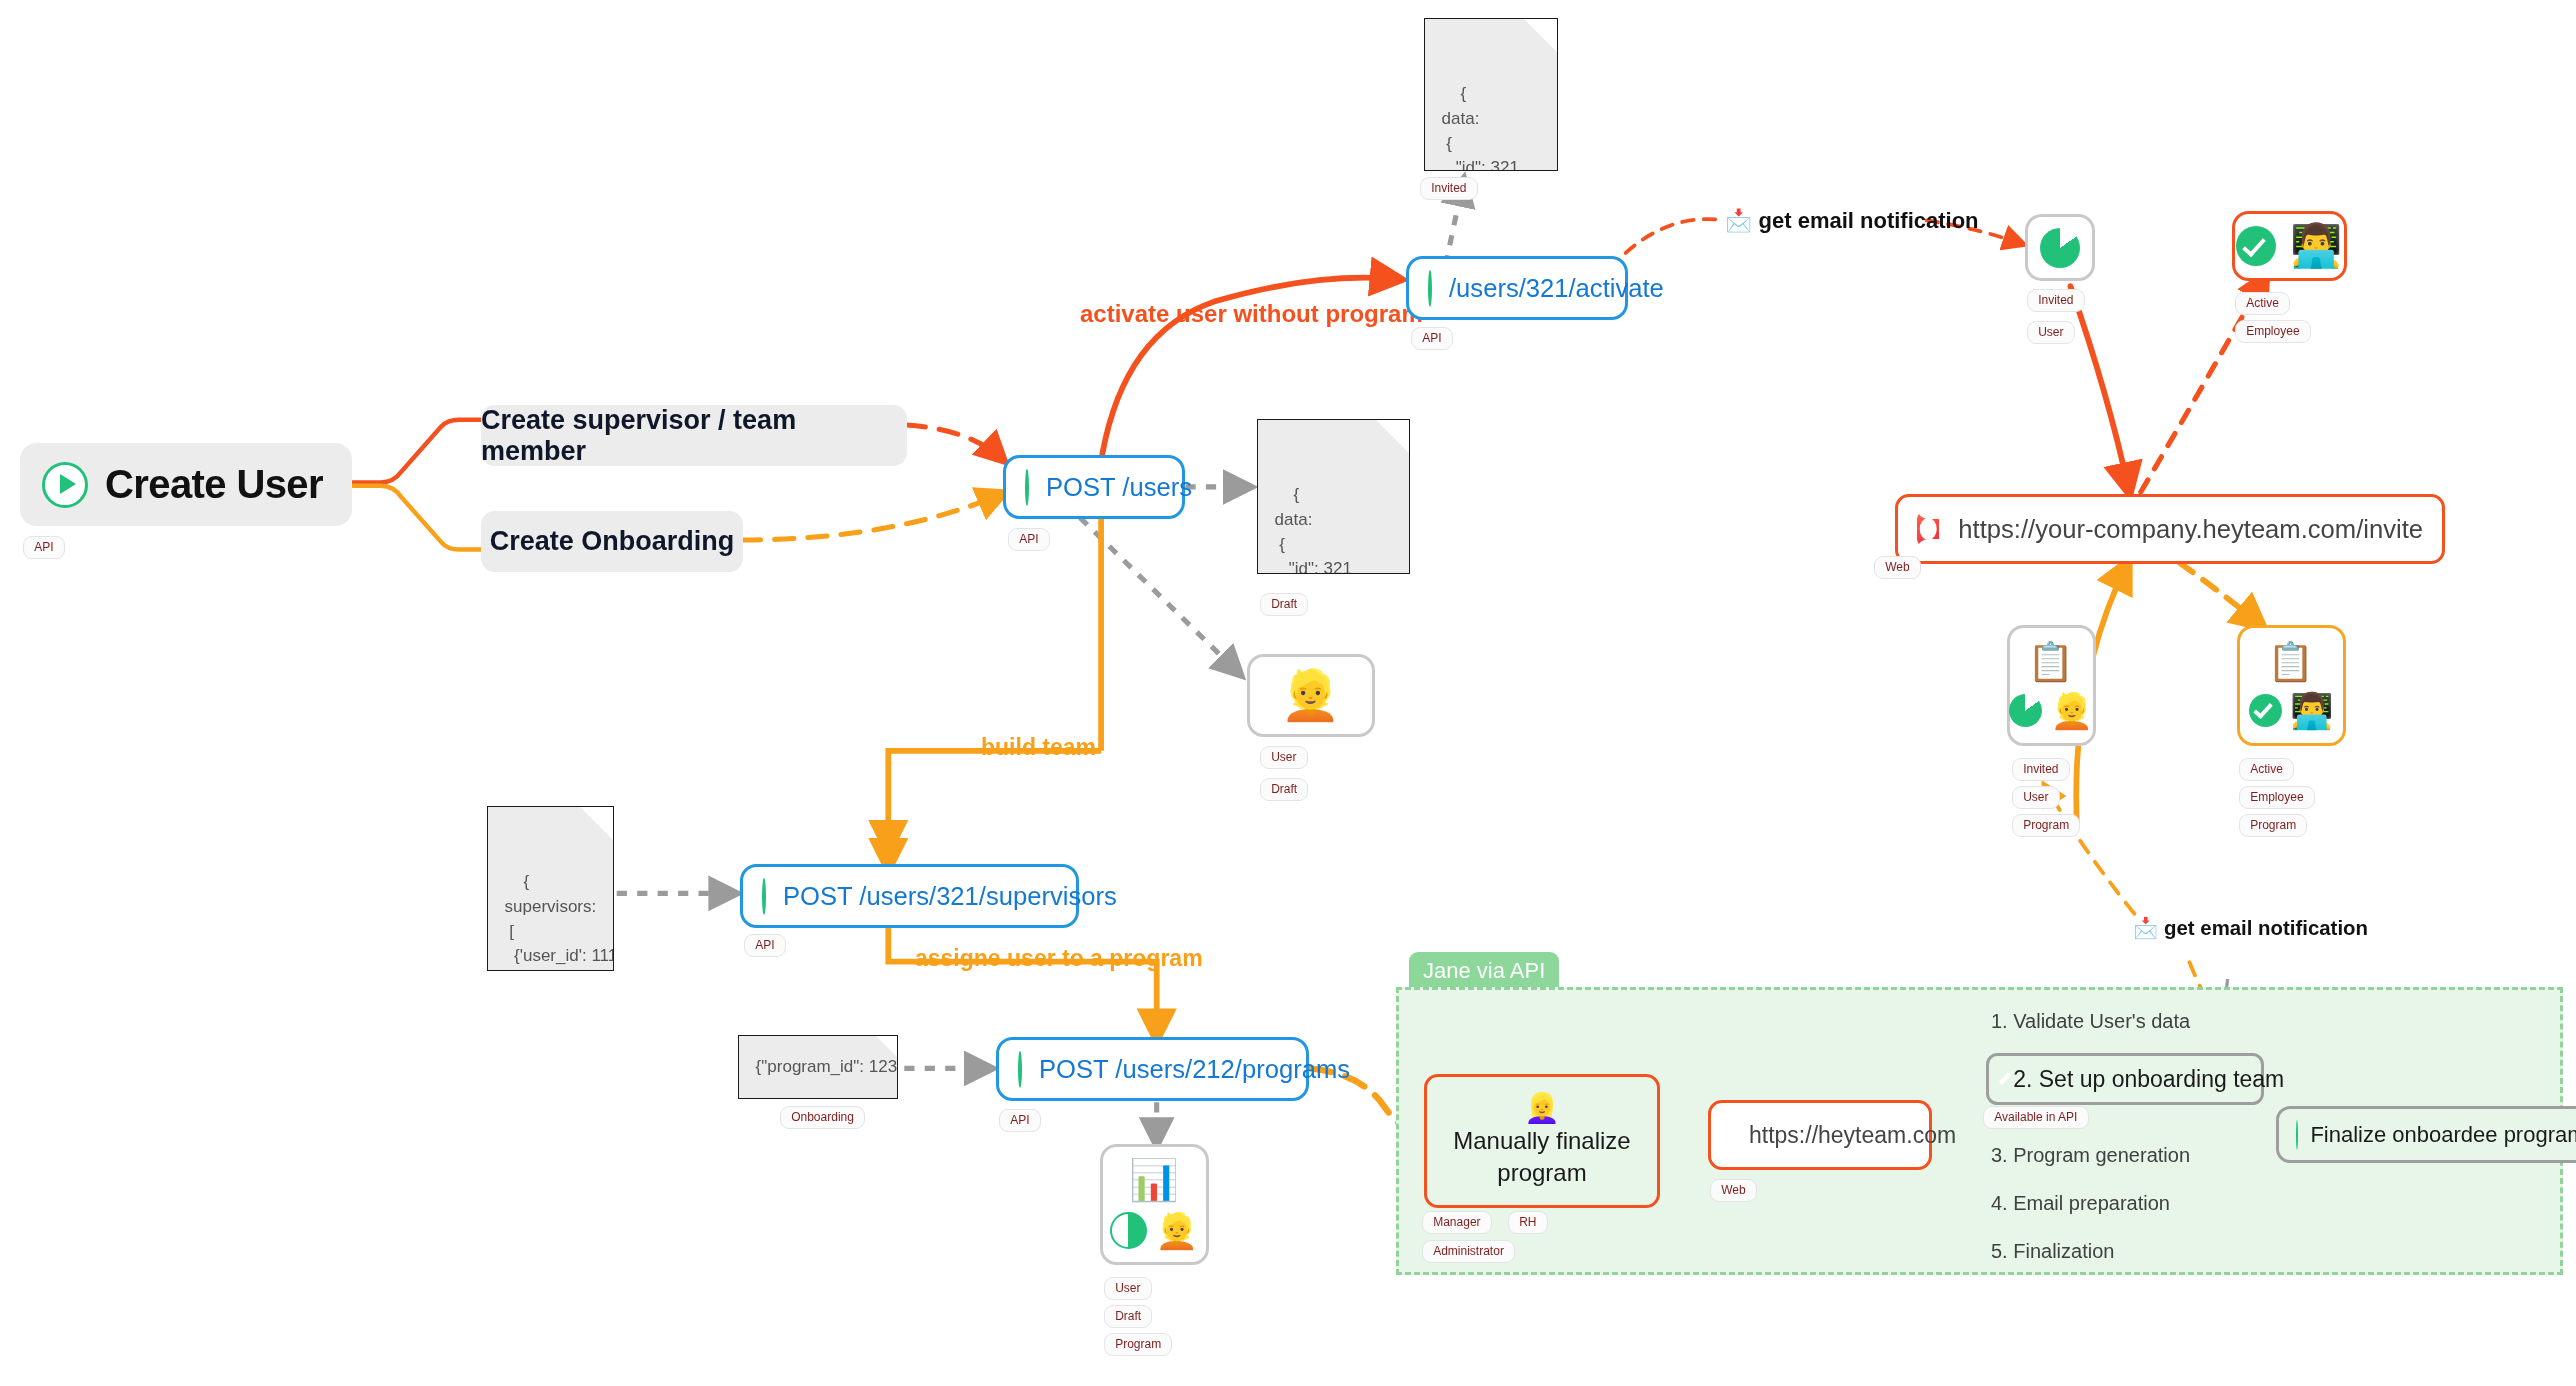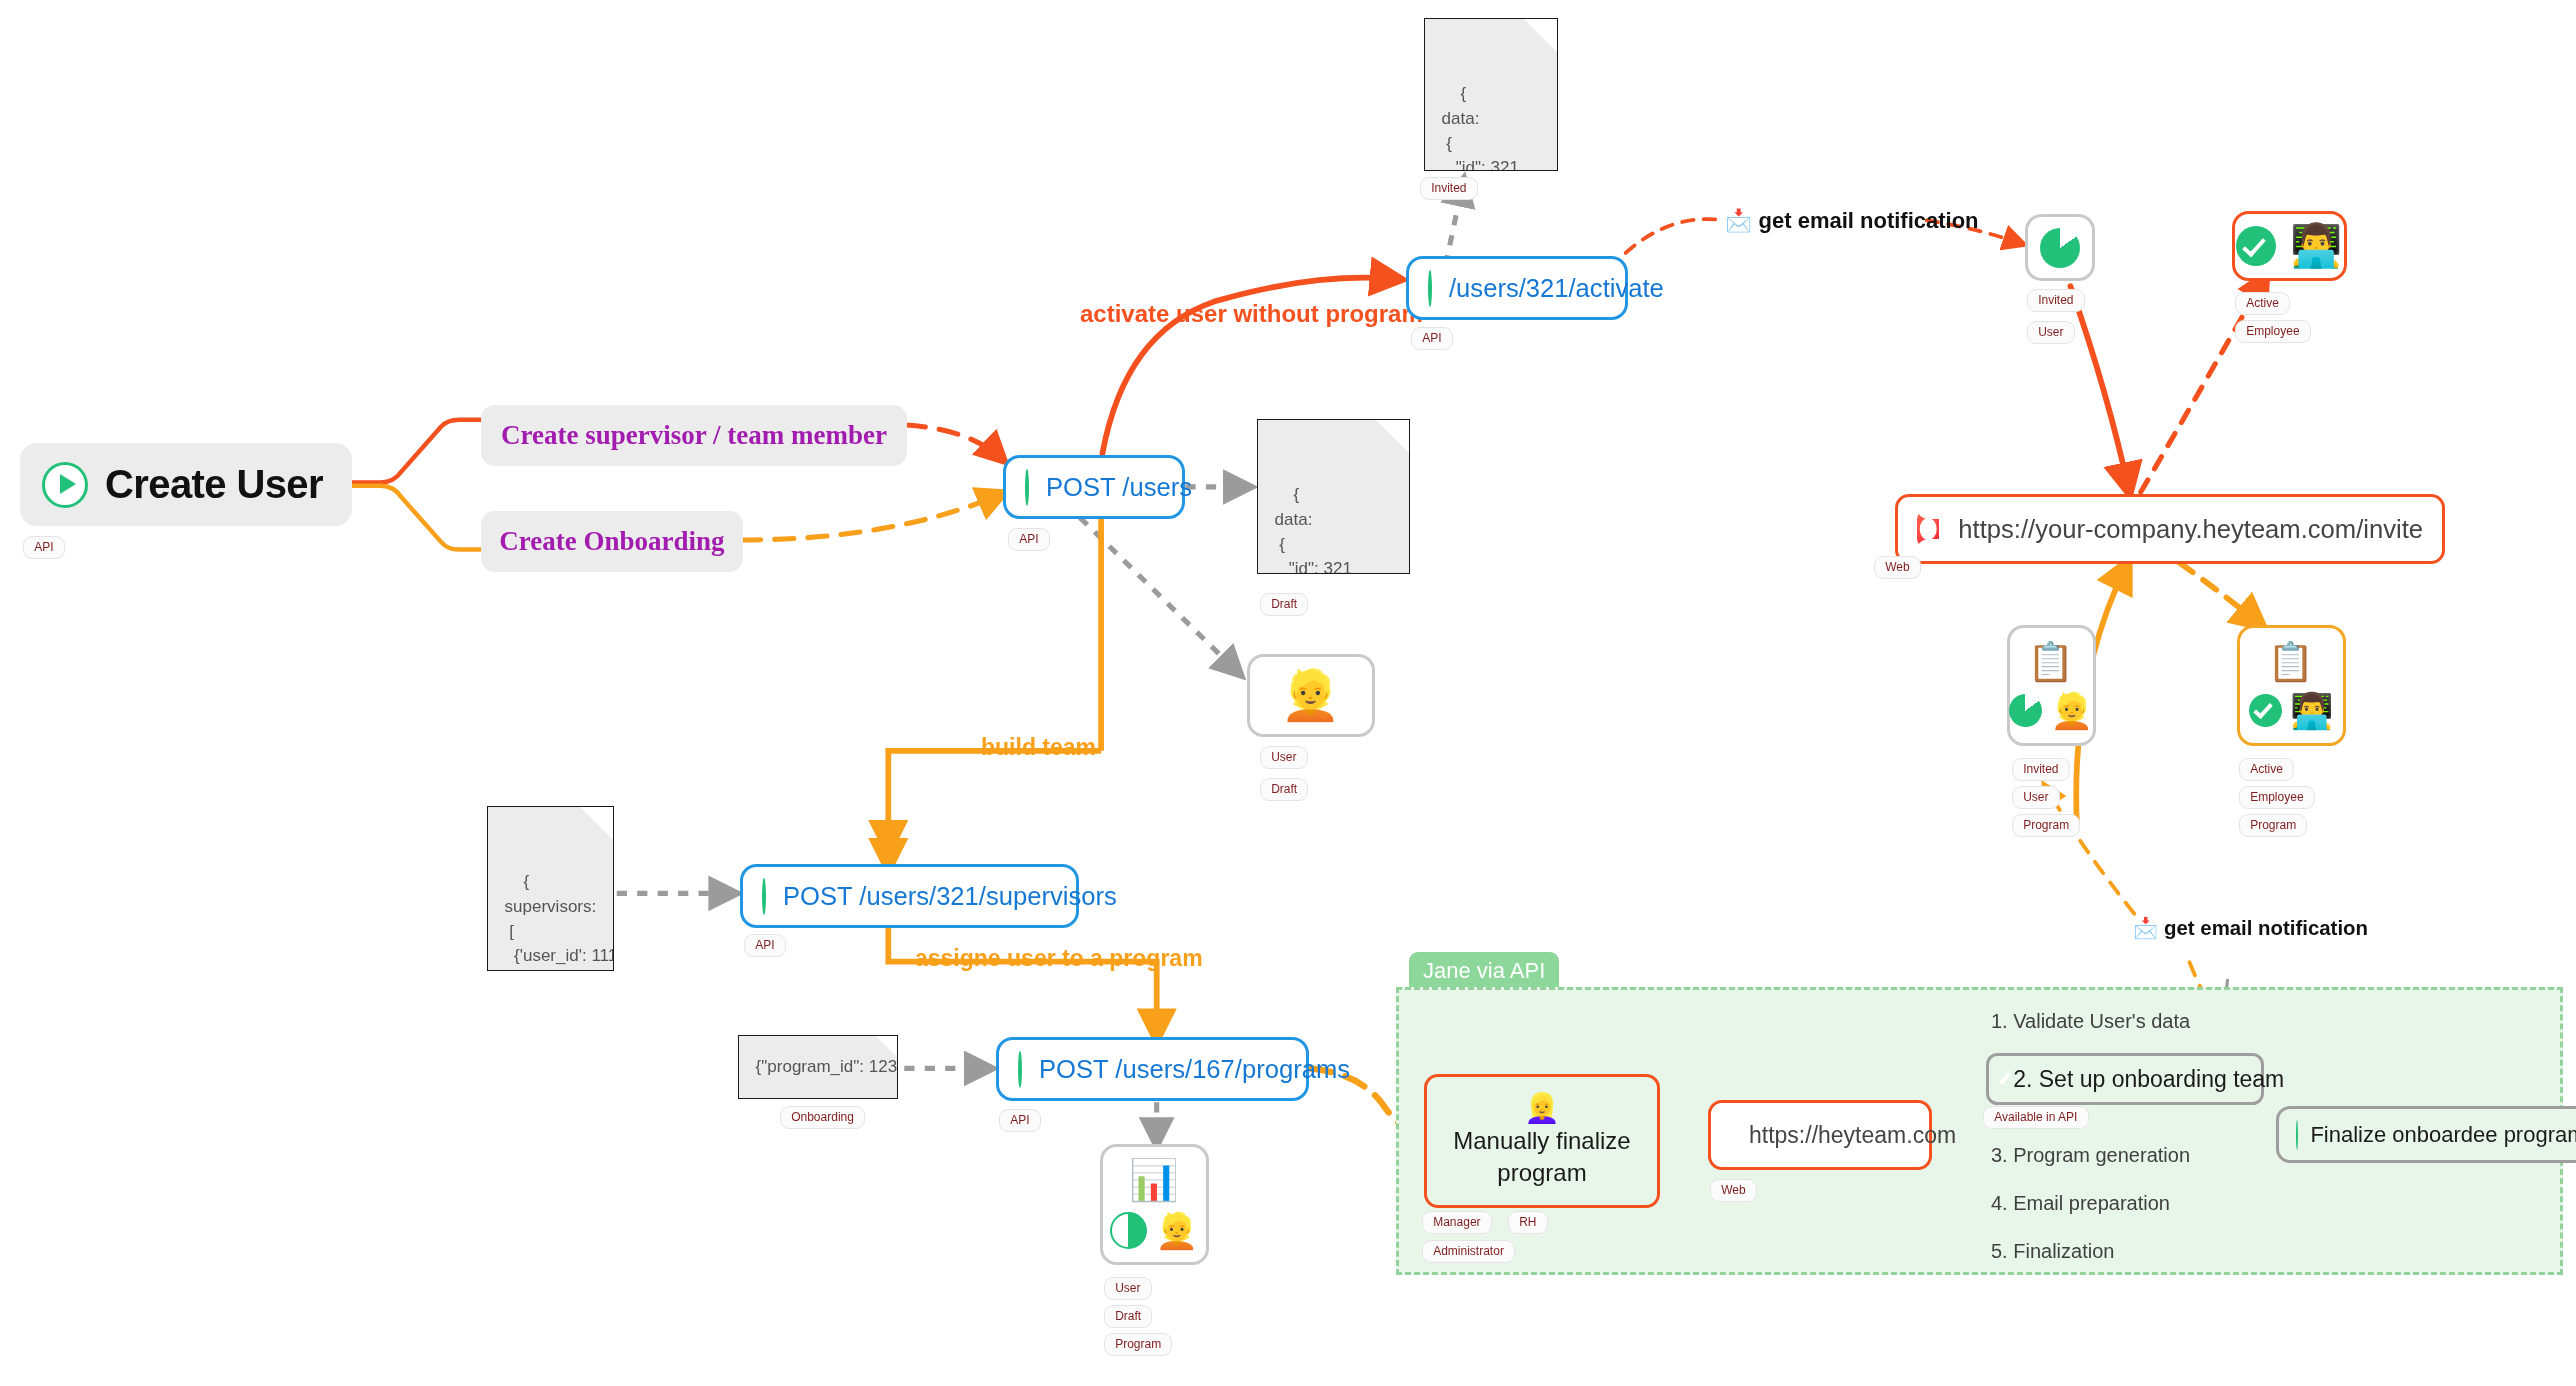--- a/index.html
+++ b/index.html
@@ -10,21 +10,21 @@
   }
   #stage{position:absolute;left:0;top:0;width:2576px;height:1386px;}
   svg.edges{position:absolute;left:0;top:0;width:2576px;height:1386px;pointer-events:none;}
 
   
   .node{position:absolute;box-sizing:border-box;}
 
   .grey-pill{
     background:#ececec;border-radius:14px;
     display:flex;align-items:center;justify-content:center;
-    color:#a21caf;font-weight:bold;font-family:Liberation Serif, serif;
+    color:#0f172a;font-weight:bold;
   }
 
   .root-node{
     background:#ececec;border-radius:16.6px;
     display:flex;align-items:center;gap:16.6px;
     padding:0 22px;
   }
   .root-title{font-size:40px;font-weight:bold;color:#111;letter-spacing:-0.6px;}
 
   .api-node{
@@ -322,21 +322,21 @@
   <div class="edge-label" style="left:915px;top:945px;font-size:23px;color:#f9a01b;">assigne user to a program</div>
 
   <div class="doc" style="left:738px;top:1035px;width:160px;height:64px;display:flex;align-items:center;">
     <span class="fold" style="border-left-width:25.6px;border-top-width:25.6px;"></span>
     <span style="font-size:17px;">{"program_id": 123}</span>
   </div>
   <div class="tag" style="left:740px;top:1106px;margin-left:40px;">Onboarding</div>
 
   <div class="node api-node" style="left:996px;top:1037px;width:313px;height:64px;">
     <span class="pie" style="width:33px;height:33px;border:2.6px solid #21c17a;background:linear-gradient(90deg,#ffffff 0 50%,#21c17a 50% 100%);"></span>
-    <span class="lbl">POST /users/167/programs</span>
+    <span class="lbl">POST /users/212/programs</span>
   </div>
   <div class="tag" style="left:999px;top:1109px;">API</div>
 
   <div class="node card" style="left:1100px;top:1144px;width:109px;height:121px;">
     <span class="emoji" style="font-size:40px;">📊</span>
     <span style="display:flex;align-items:center;gap:9px;">
       <span class="pie" style="width:33px;height:33px;border:2.6px solid #21c17a;background:linear-gradient(90deg,#ffffff 0 50%,#21c17a 50% 100%);"></span>
       <span class="emoji" style="font-size:35px;">👱</span>
     </span>
   </div>

